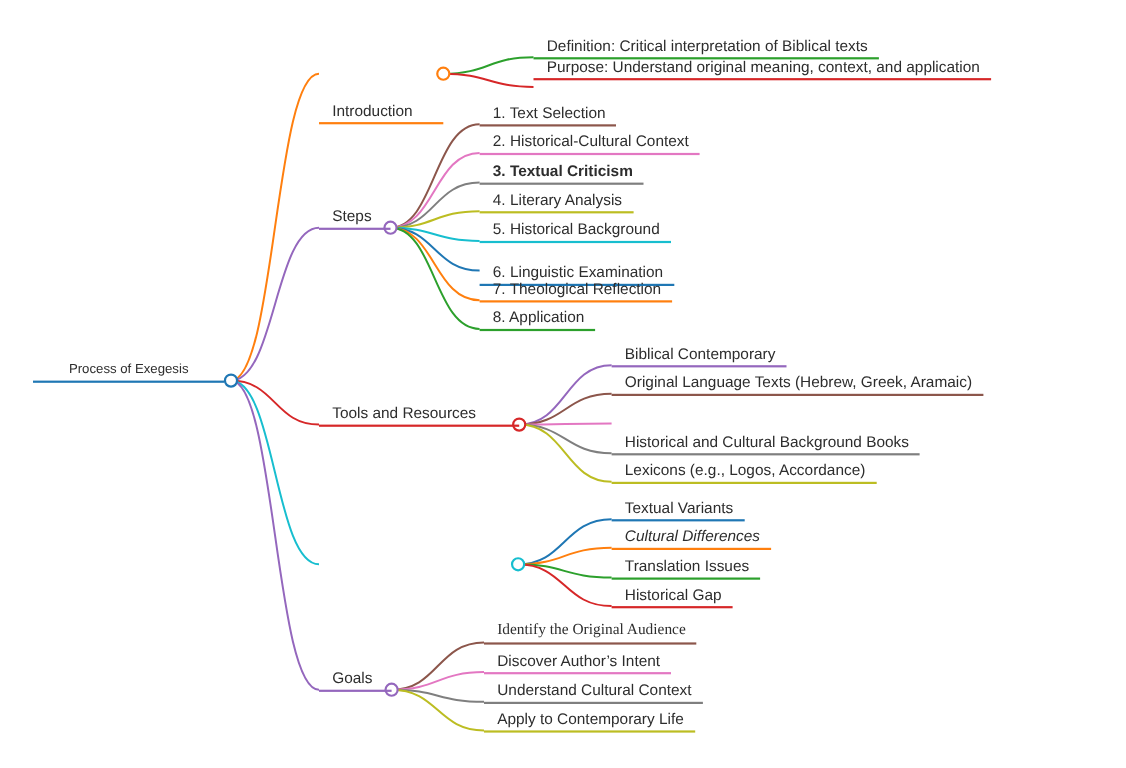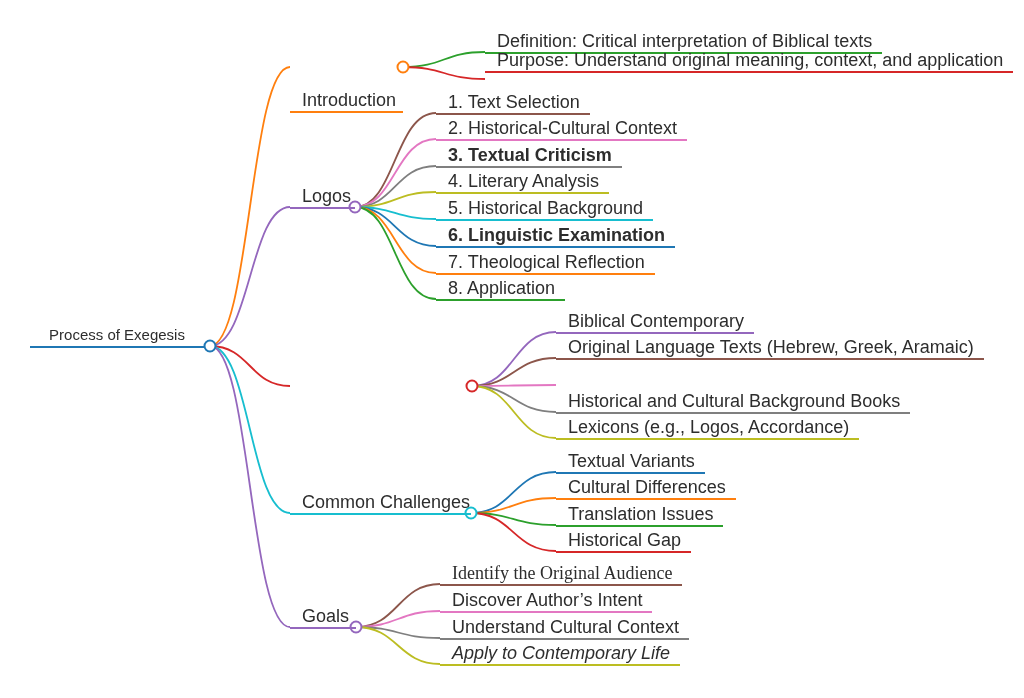--- a/index.html
+++ b/index.html
@@ -7,27 +7,27 @@
     position:relative;width:1024px;height:698px;background:#ffffff;overflow:hidden;
     font-family:"Liberation Sans", sans-serif;color:#2d2d2d;
   }
   #links{position:absolute;left:0;top:0;width:1024px;height:698px;}
   #links path{fill:none;stroke-width:1.8px;}
   #links circle{fill:#ffffff;stroke-width:2px;}
   .node{
     position:absolute;
     box-sizing:border-box;
     white-space:nowrap;
-    font-size:18px;
+    font-size:14px;
     line-height:18px;
     padding:0 10px 2px 12px;
     border-bottom:2px solid #888;
   }
   .root-node{
-    font-size:15px;
+    font-size:12px;
     text-align:center;
     padding:0 6px 2px 6px;
   }
 </style>
 </head>
 <body>
 
 <div id="canvas">
 
   <svg id="links" viewBox="0 0 1024 698">
@@ -70,44 +70,44 @@
     <circle cx="403" cy="67" r="5.5" style="stroke: rgb(255, 127, 14);"></circle>
     <circle cx="355" cy="207" r="5.5" style="stroke: rgb(148, 103, 189);"></circle>
     <circle cx="472" cy="386" r="5.5" style="stroke: rgb(214, 39, 40);"></circle>
     <circle cx="471" cy="513" r="5.5" style="stroke: rgb(23, 190, 207);"></circle>
     <circle cx="356" cy="627" r="5.5" style="stroke: rgb(148, 103, 189);"></circle>
   </svg>
 
   <div class="node root-node" style="left: 30px; top: 326px; width: 174px; border-bottom-color: rgb(31, 119, 180);">Process of Exegesis</div>
 
   <div class="node" style="left: 290px; top: 47px; width: 113px; border-bottom-color: rgb(255, 127, 14); margin-top: 44px;">Introduction</div>
-  <div class="node" style="left: 290px; top: 187px; width: 65px; border-bottom-color: rgb(148, 103, 189);">Logos</div>
-  <div class="node" style="left: 290px; top: 493px; width: 181px; border-bottom-color: rgb(23, 190, 207);">Common Challenges</div>
+  <div class="node" style="left: 290px; top: 187px; width: 65px; border-bottom-color: rgb(148, 103, 189);">Steps</div>
+  <div class="node" style="left: 290px; top: 366px; width: 182px; border-bottom-color: rgb(214, 39, 40);">Tools and Resources</div>
   <div class="node" style="left: 290px; top: 607px; width: 66px; border-bottom-color: rgb(148, 103, 189);">Goals</div>
 
   <div class="node" style="left: 485px; top: 32px; border-bottom-color: rgb(44, 160, 44);">Definition: Critical interpretation of Biblical texts</div>
   <div class="node" style="left: 485px; top: 51px; border-bottom-color: rgb(214, 39, 40);">Purpose: Understand original meaning, context, and application</div>
 
   <div class="node" style="left: 436px; top: 93px; border-bottom-color: rgb(140, 86, 75);">1. Text Selection</div>
   <div class="node" style="left: 436px; top: 119px; border-bottom-color: rgb(227, 119, 194);">2. Historical-Cultural Context</div>
   <div class="node" style="left: 436px; top: 146px; border-bottom-color: rgb(127, 127, 127); font-weight: bold;">3. Textual Criticism</div>
   <div class="node" style="left: 436px; top: 172px; border-bottom-color: rgb(188, 189, 34);">4. Literary Analysis</div>
   <div class="node" style="left: 436px; top: 199px; border-bottom-color: rgb(23, 190, 207);">5. Historical Background</div>
-  <div class="node" style="left: 436px; top: 226px; border-bottom-color: rgb(31, 119, 180); font-weight: bold;">6. Linguistic Examination</div>
+  <div class="node" style="left: 436px; top: 238px; border-bottom-color: rgb(31, 119, 180);">6. Linguistic Examination</div>
   <div class="node" style="left: 436px; top: 253px; border-bottom-color: rgb(255, 127, 14); text-align: center;">7. Theological Reflection</div>
   <div class="node" style="left: 436px; top: 279px; border-bottom-color: rgb(44, 160, 44);">8. Application</div>
 
   <div class="node" style="left: 556px; top: 312px; border-bottom-color: rgb(148, 103, 189);">Biblical Contemporary</div>
   <div class="node" style="left: 556px; top: 338px; border-bottom-color: rgb(140, 86, 75);">Original Language Texts (Hebrew, Greek, Aramaic)</div>
   <div class="node" style="left: 556px; top: 392px; border-bottom-color: rgb(127, 127, 127);">Historical and Cultural Background Books</div>
   <div class="node" style="left: 556px; top: 418px; border-bottom-color: rgb(188, 189, 34);">Lexicons (e.g., Logos, Accordance)</div>
 
   <div class="node" style="left: 556px; top: 452px; border-bottom-color: rgb(31, 119, 180);">Textual Variants</div>
-  <div class="node" style="left: 556px; top: 478px; border-bottom-color: rgb(255, 127, 14);">Cultural Differences</div>
+  <div class="node" style="left: 556px; top: 478px; border-bottom-color: rgb(255, 127, 14); font-style: italic;">Cultural Differences</div>
   <div class="node" style="left: 556px; top: 505px; border-bottom-color: rgb(44, 160, 44);">Translation Issues</div>
   <div class="node" style="left: 556px; top: 531px; border-bottom-color: rgb(214, 39, 40);">Historical Gap</div>
 
   <div class="node" style="left: 440px; top: 564px; border-bottom-color: rgb(140, 86, 75); font-family: Liberation Serif, serif;">Identify the Original Audience</div>
   <div class="node" style="left: 440px; top: 591px; border-bottom-color: rgb(227, 119, 194);">Discover Author’s Intent</div>
   <div class="node" style="left: 440px; top: 618px; border-bottom-color: rgb(127, 127, 127);">Understand Cultural Context</div>
-  <div class="node" style="left: 440px; top: 644px; border-bottom-color: rgb(188, 189, 34); font-style: italic;">Apply to Contemporary Life</div>
+  <div class="node" style="left: 440px; top: 644px; border-bottom-color: rgb(188, 189, 34);">Apply to Contemporary Life</div>
 
 </div>
 
 </body></html>

